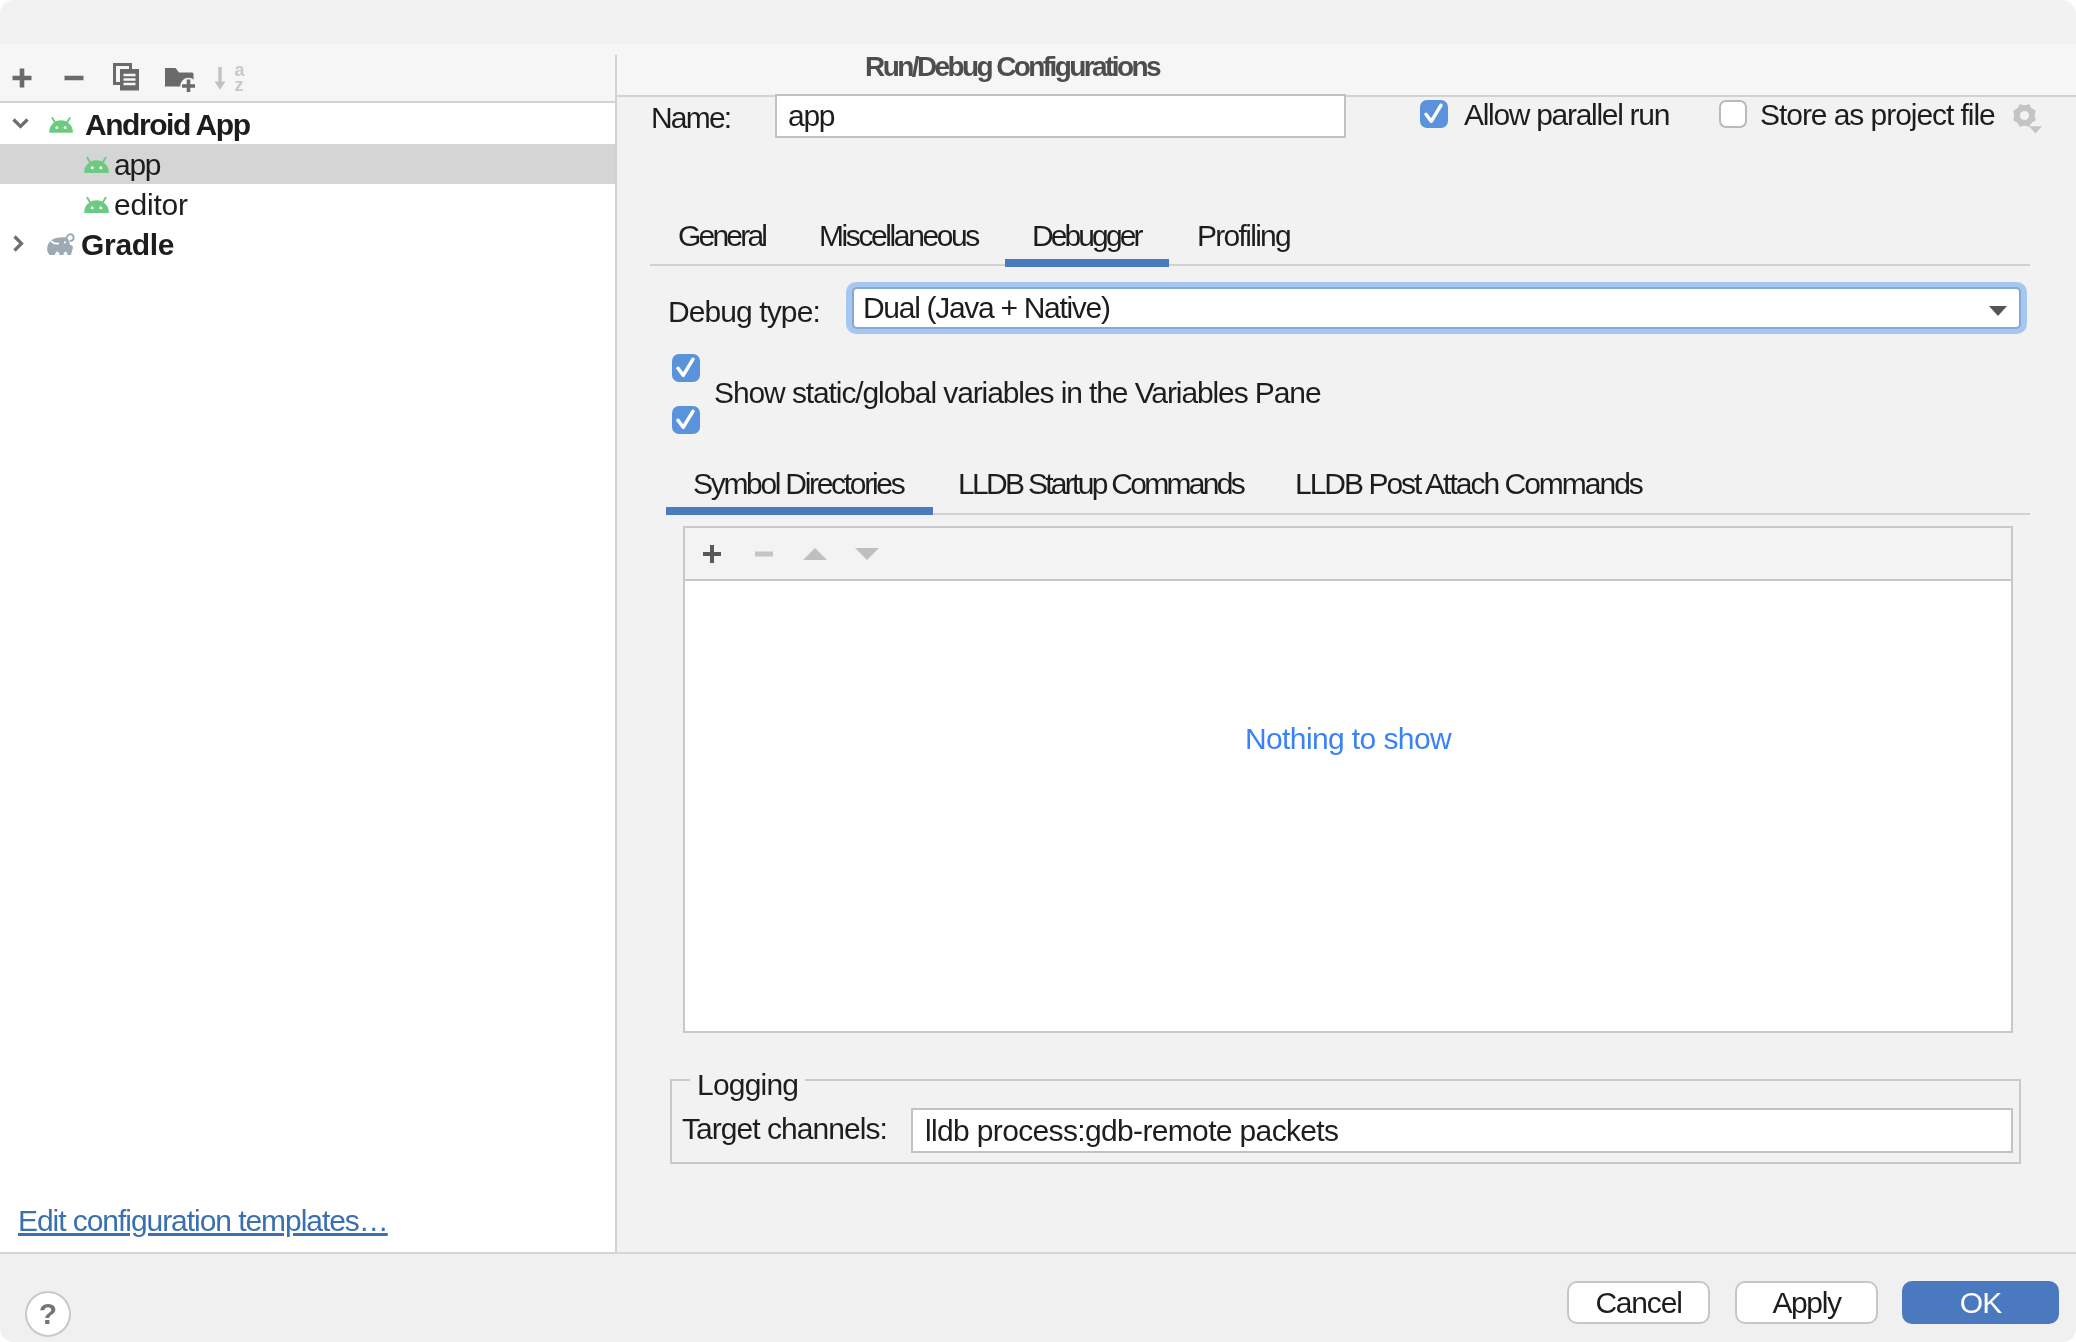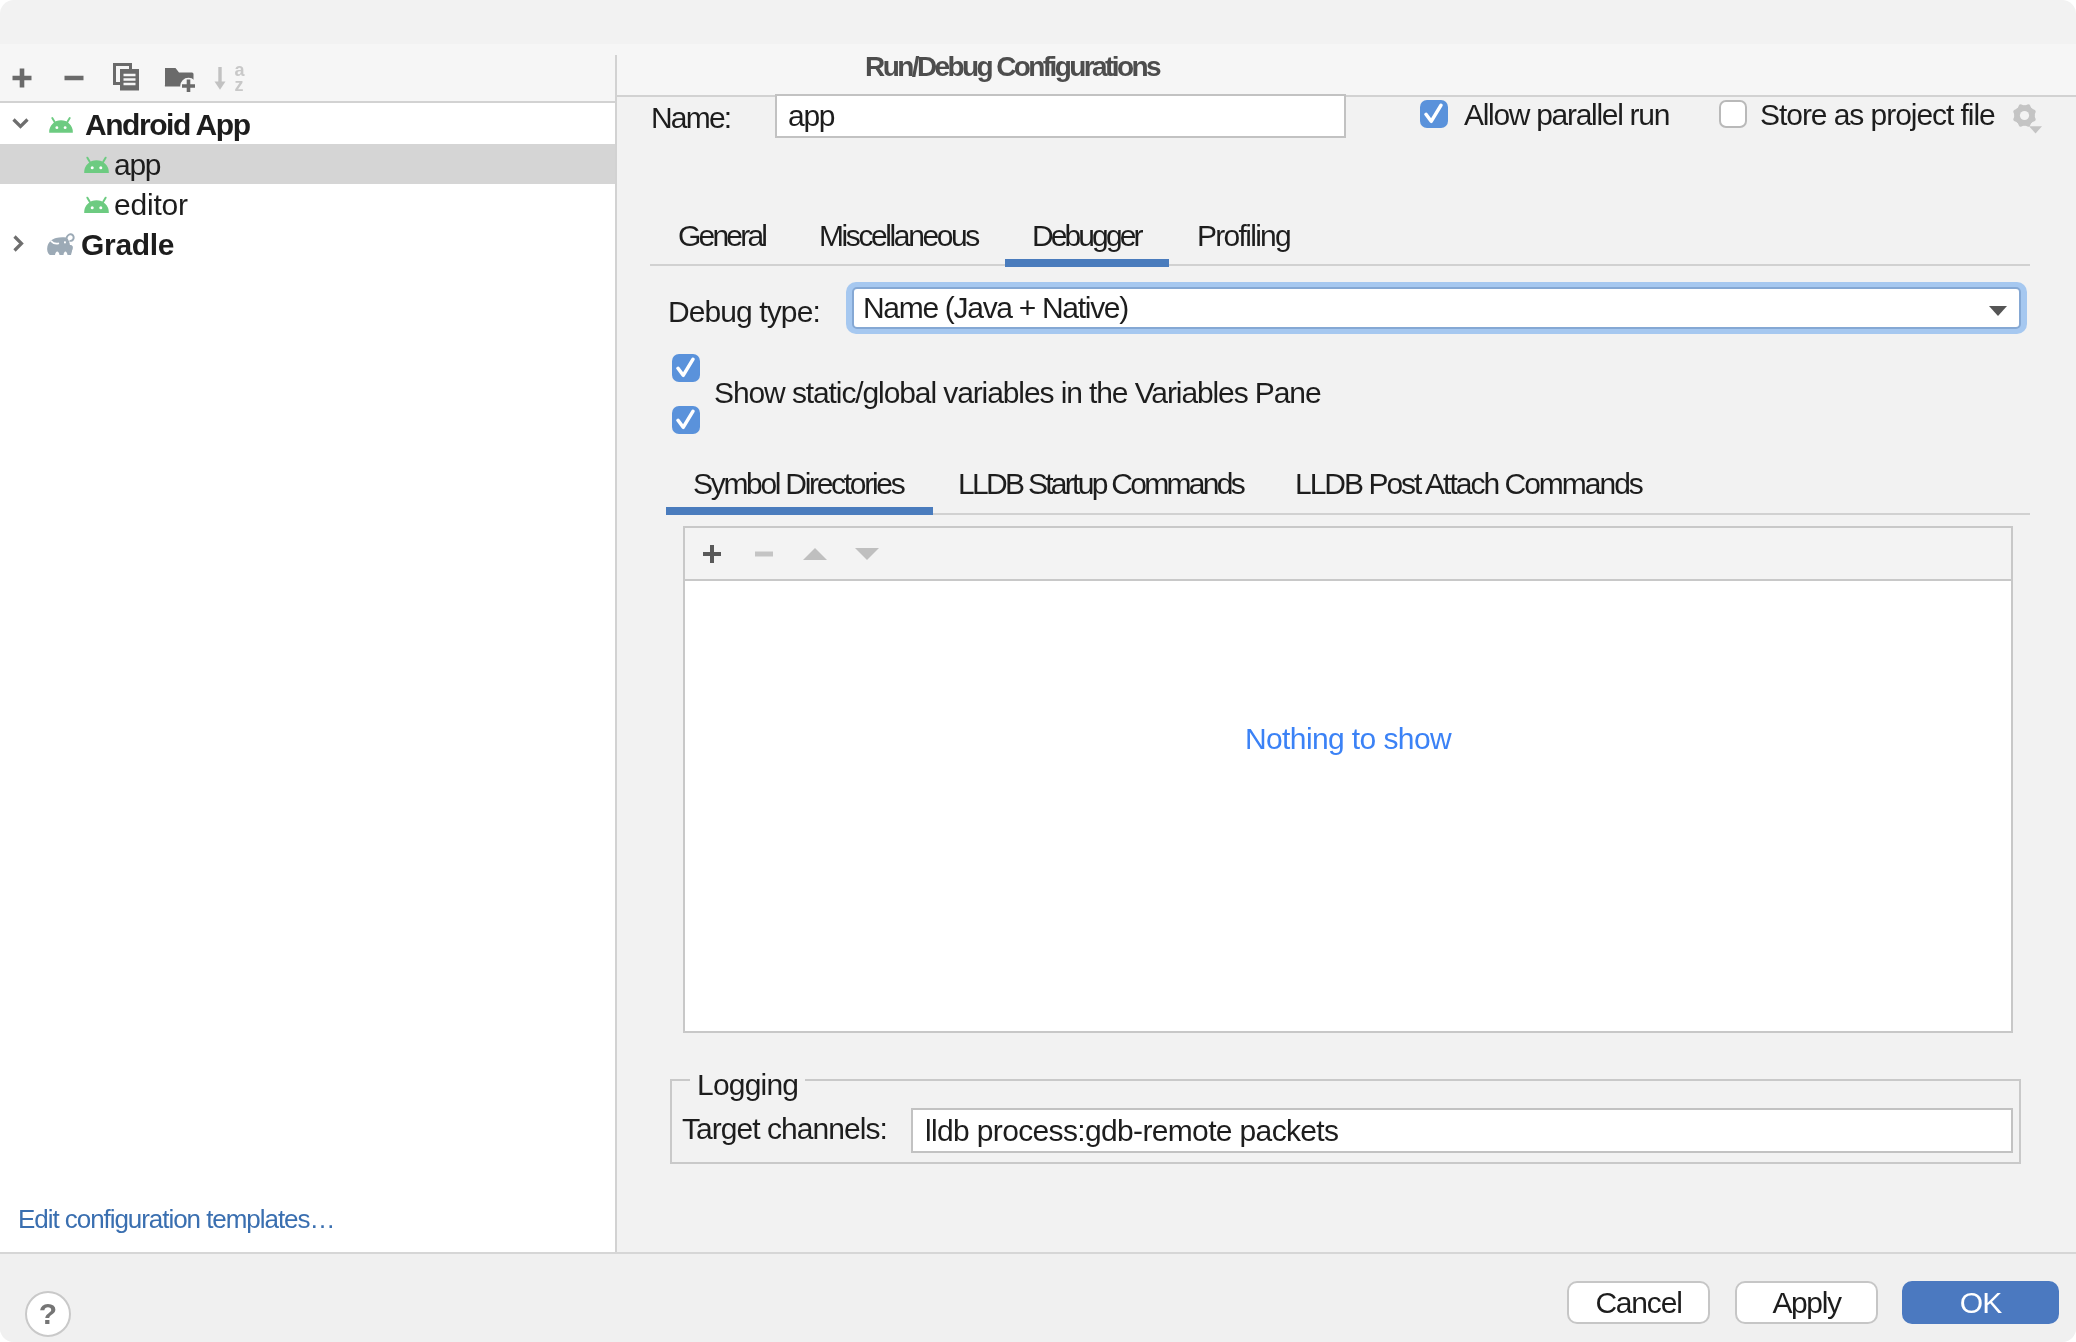--- a/index.html
+++ b/index.html
@@ -18,22 +18,22 @@
            font-size:28px; font-weight:bold; color:#4d4d4d; letter-spacing:-2.6px; }
 
   
   .sidebar { position:absolute; left:0; top:55px; width:617px; height:1197px;
              background:#fff; border-right:2px solid #d2d2d2; }
   .side-toolbar { position:absolute; left:0; top:0; width:615px; height:48px;
                   background:#f6f6f6; border-bottom:2px solid #d2d2d2; }
   .treerow { position:absolute; left:0; width:615px; height:40px; padding-top:2px;
              display:flex; align-items:center; font-size:30px; }
   .sel { background:#d5d5d5; }
-  .link { position:absolute; left:18px; top:1149px; font-size:26px; color:#3a6fb0;
-          letter-spacing:-1.05px; }
+  .link { position:absolute; left:18px; top:1149px; font-size:30px; color:#3a6fb0;
+          letter-spacing:-1.05px;text-decoration:underline; }
 
   
   .bottombar { position:absolute; left:0; top:1252px; width:2076px; height:90px;
                background:#f0f0f0; border-top:2px solid #d6d6d6; }
   .btn { position:absolute; top:27px; height:43px; border-radius:10px;
          background:#fff; border:2px solid #c6c6c6; font-size:30px;
          display:flex; align-items:center; justify-content:center; }
   .help { position:absolute; left:25px; top:37px; width:46px; height:46px;
           border-radius:50%; background:#fff; border:2px solid #c9c9c9;
           display:flex; align-items:center; justify-content:center;
@@ -156,21 +156,21 @@
     <div class="tabtxt" style="left:59px; top:164px; letter-spacing:-2.8px;">General</div>
     <div class="tabtxt" style="left:200px; top:164px; letter-spacing:-2.4px;">Miscellaneous</div>
     <div class="tabtxt" style="left:413px; top:164px; letter-spacing:-2.9px;">Debugger</div>
     <div class="tabtxt" style="left:578px; top:164px; letter-spacing:-1.7px;">Profiling</div>
     <div class="tabs-rule" style="left:31px; top:209px; width:1380px;"></div>
     <div class="bluebar" style="left:386px; top:204px; width:164px;"></div>
 
     <label class="f" style="left:49px; top:240px; letter-spacing:-0.9px;">Debug type:</label>
     <div class="abs" style="left:227px; top:227px; width:1181px; height:52px; background:#a6c8f0; border-radius:10px;">
       <div class="input" style="position:absolute; left:6px; top:5px; width:1169px; height:42px; border:2px solid #85a8d4; border-radius:5px;">
-        <span style="margin-left:9px; letter-spacing:-1.3px;">Name (Java + Native)</span>
+        <span style="margin-left:9px; letter-spacing:-1.3px;">Dual (Java + Native)</span>
         <svg style="position:absolute; right:12px; top:17px;" width="18" height="10" viewBox="0 0 18 10">
             <path d="M0 0 L18 0 L9 10 Z" fill="#555"></path>
           </svg>
       </div>
     </div>
 
     <div class="cb on" style="left:53px; top:299px;">
         <svg width="22" height="21" viewBox="0 0 22 21">
           <path d="M3 11.3 L8.2 18.3 L17.9 2.3" stroke="#fff" stroke-width="3.5" fill="none" stroke-linecap="round" stroke-linejoin="round"></path>
         </svg>

